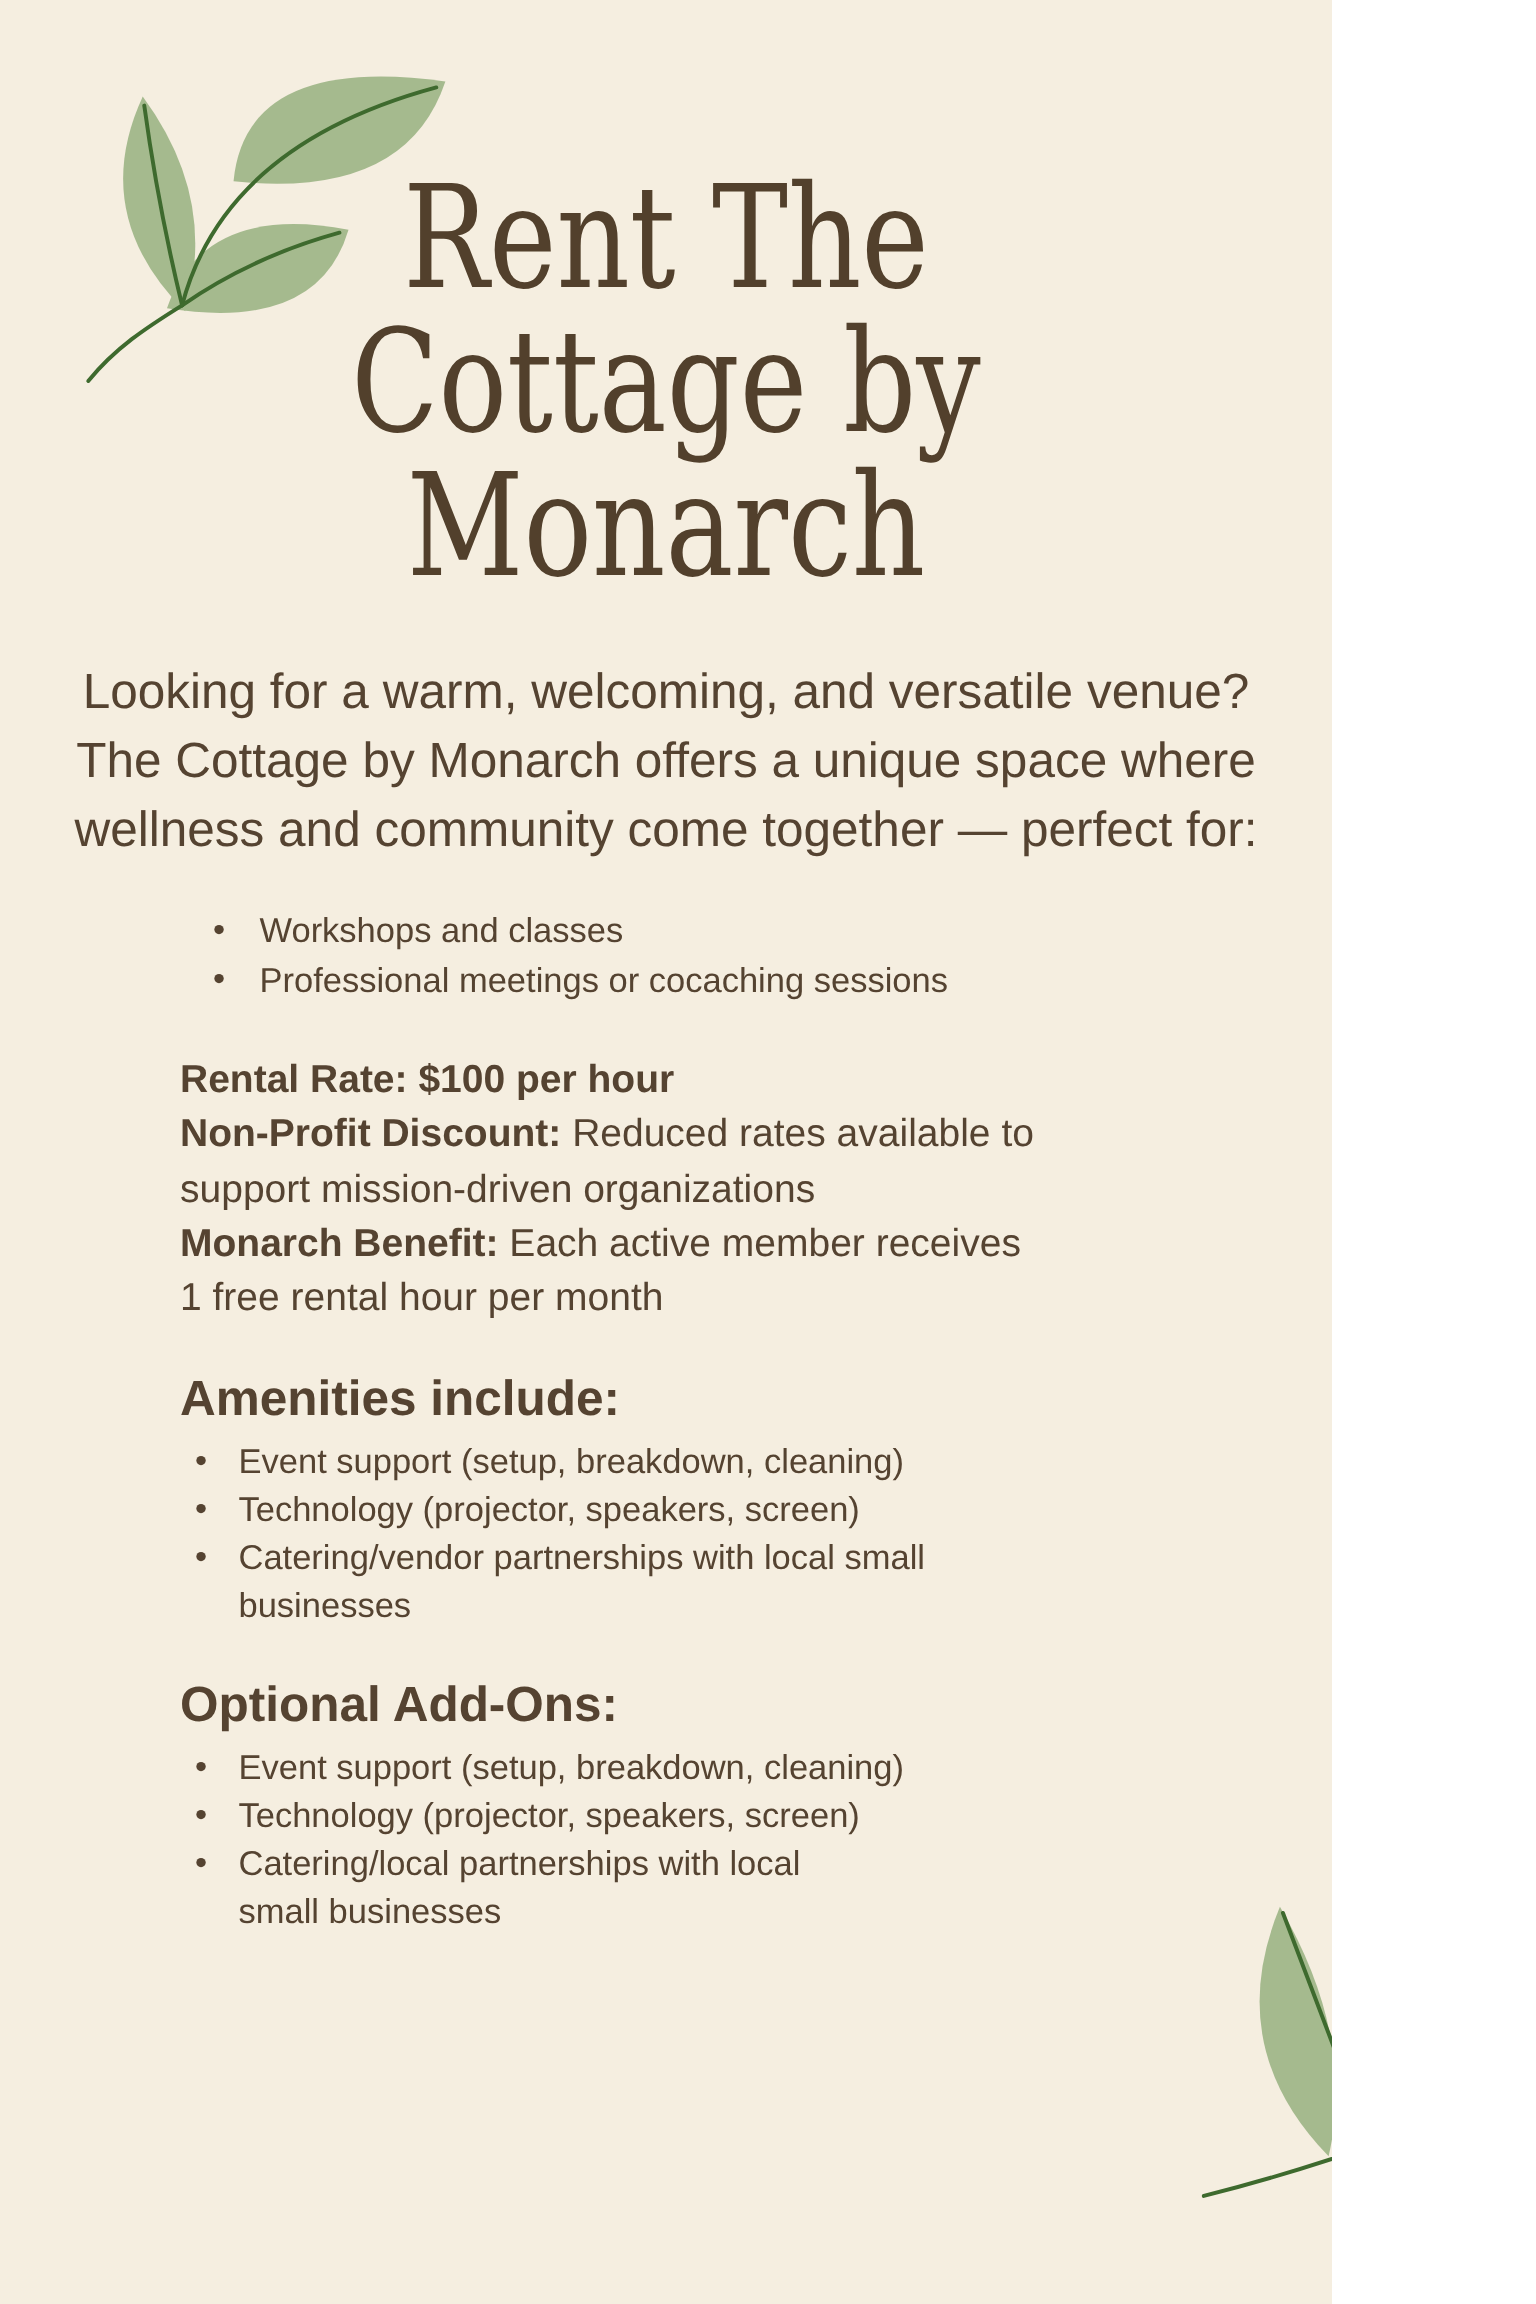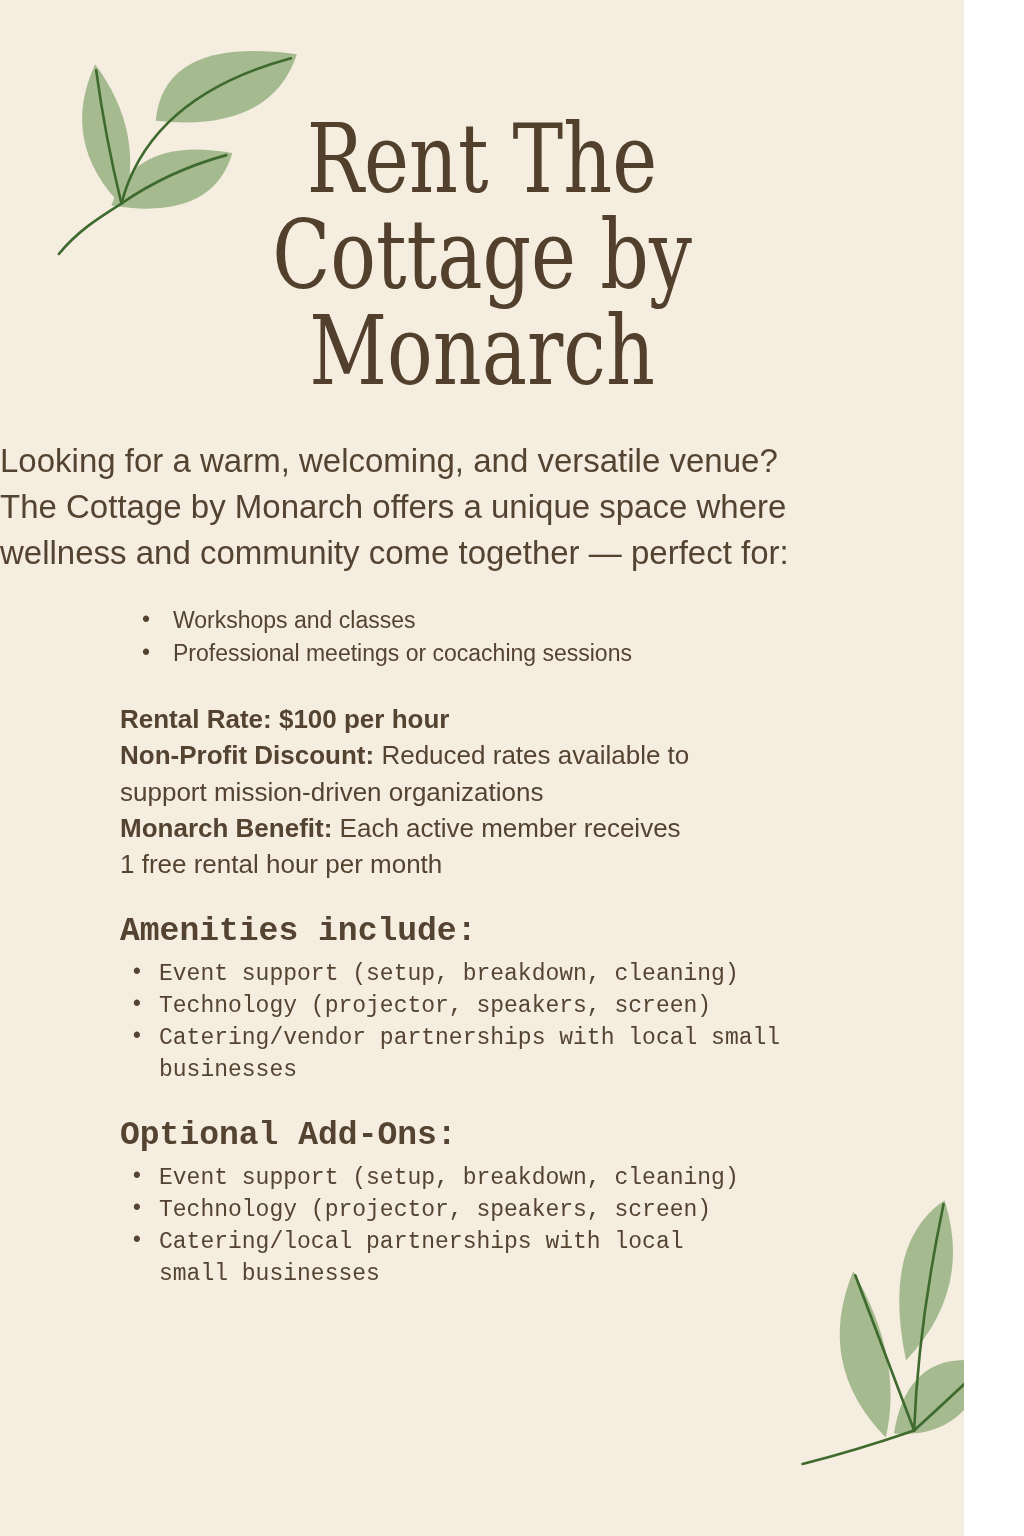--- a/index.html
+++ b/index.html
@@ -5,42 +5,42 @@
   :root{
     --background:#f5eee0;
     --title-color:#52402c;
     --body-color:#554331;
     --leaf-fill:#a5ba8e;
     --leaf-stem:#3e6a2e;
   }
   html,body{margin:0;padding:0;}
   .page{
     position:relative;
-    width:964px;height:1536px;
+    width:888px;height:1536px;
     background:var(--background);
     color:var(--body-color);
     font-family:"Liberation Sans",sans-serif;
     overflow:hidden;
   }
   .leaf{position:absolute;}
   .leaf-tl{left:50px;top:24px;width:284px;height:232px;}
   .leaf-br{left:788px;top:1184px;width:234px;height:284px;}
   .title{
     margin:0;padding-top:112px;
     text-align:center;
     font-family:"DejaVu Serif",serif;
     font-weight:400;
     font-size:95px;
     line-height:1.01;
     color:var(--title-color);
   }
   .title-line{display:block;transform:scaleX(0.8);transform-origin:50% 50%;}
   .intro{
     margin:38px auto 0;
-    text-align:left;
+    text-align:center;
     font-size:33px;
     line-height:1.40;
     white-space:pre-line;
   }
   .bullets{
     list-style:none;
     margin:28px 0 0;
     padding:0 0 0 140px;
     font-size:23px;
     line-height:1.40;
@@ -48,21 +48,21 @@
   .bullets li{position:relative;padding-left:33px;white-space:pre-line;}
   .bullets li::before{content:"\2022";position:absolute;left:2px;top:-1px;}
   .pricing{
     margin:32px 0 0 120px;
     font-size:26px;
     line-height:1.40;
     max-width:810px;
   }
   .pricing p{margin:0;white-space:pre-line;}
   .pricing strong,.subhead{font-weight:700;}
-  .list-section{margin:26px 0 0 120px;font-family:Liberation Mono, monospace;}
+  .list-section{margin:26px 0 0 120px;}
   .subhead{margin:0;font-size:33px;line-height:1.40;color:var(--body-color);}
   .list-section .bullets{margin:3px 0 0;padding-left:8px;}
   .list-section .bullets li{padding-left:31px;}
   .address{margin:14px 0 0 148px;font-size:33px;line-height:1.2;}
 </style>
 </head>
 <body>
 
 <div class="page">
 

